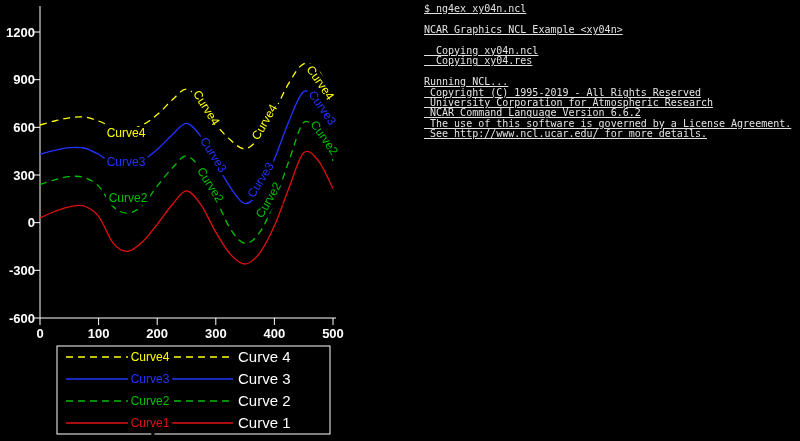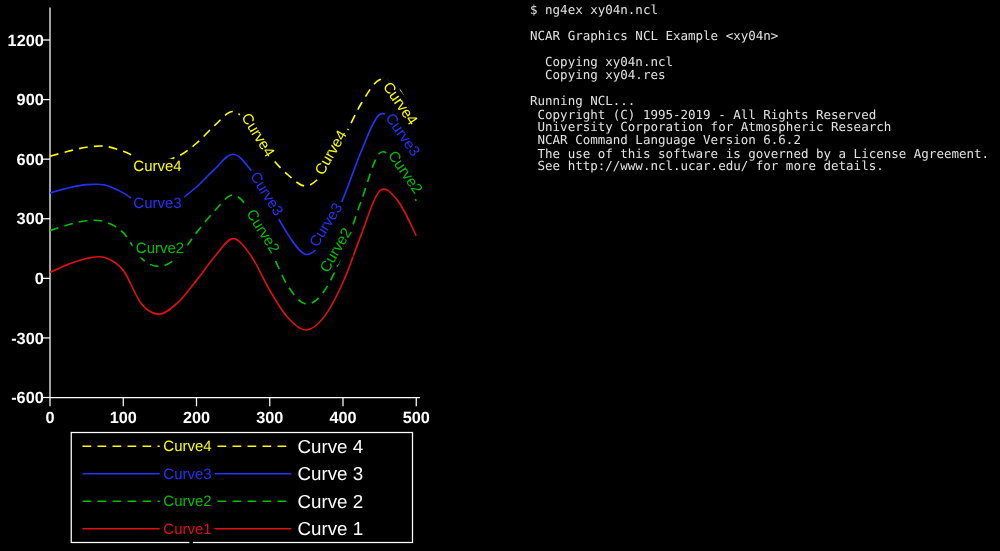--- a/index.html
+++ b/index.html
@@ -3,21 +3,21 @@
 <meta charset="utf-8">
 <style>
   html,body{margin:0;padding:0;background:#000;}
   .stage{position:relative;width:800px;height:441px;background:#000;overflow:hidden;
          font-family:"Liberation Sans",sans-serif;}
   #plot{position:absolute;left:0;top:0;}
   .tick{font:bold 13px "Liberation Sans",sans-serif;fill:#ffffff;}
   .legend-label{font:15px "Liberation Sans",sans-serif;fill:#ffffff;}
   .inline-label{font:12px "Liberation Sans",sans-serif;paint-order:stroke;stroke:#000;stroke-width:7px;}
   #terminal{position:absolute;left:424px;top:4px;width:372px;
-            font:10px/10.45px "DejaVu Sans Mono",monospace;color:#e2e2e2;white-space:pre;}
+            font:10px/10.45px "DejaVu Sans Mono",monospace;color:#e2e2e2;white-space:pre;text-decoration:underline;}
   .term-line{min-height:10.45px;}
 </style>
 </head>
 <body>
 
 <div class="stage">
   <svg id="plot" width="360" height="441" viewBox="0 0 360 441">
     <g id="g-axes">
         <line x1="40" y1="6" x2="40" y2="318" stroke="#ffffff" stroke-width="1"></line>
         <line x1="40" y1="318" x2="336" y2="318" stroke="#ffffff" stroke-width="1"></line>

